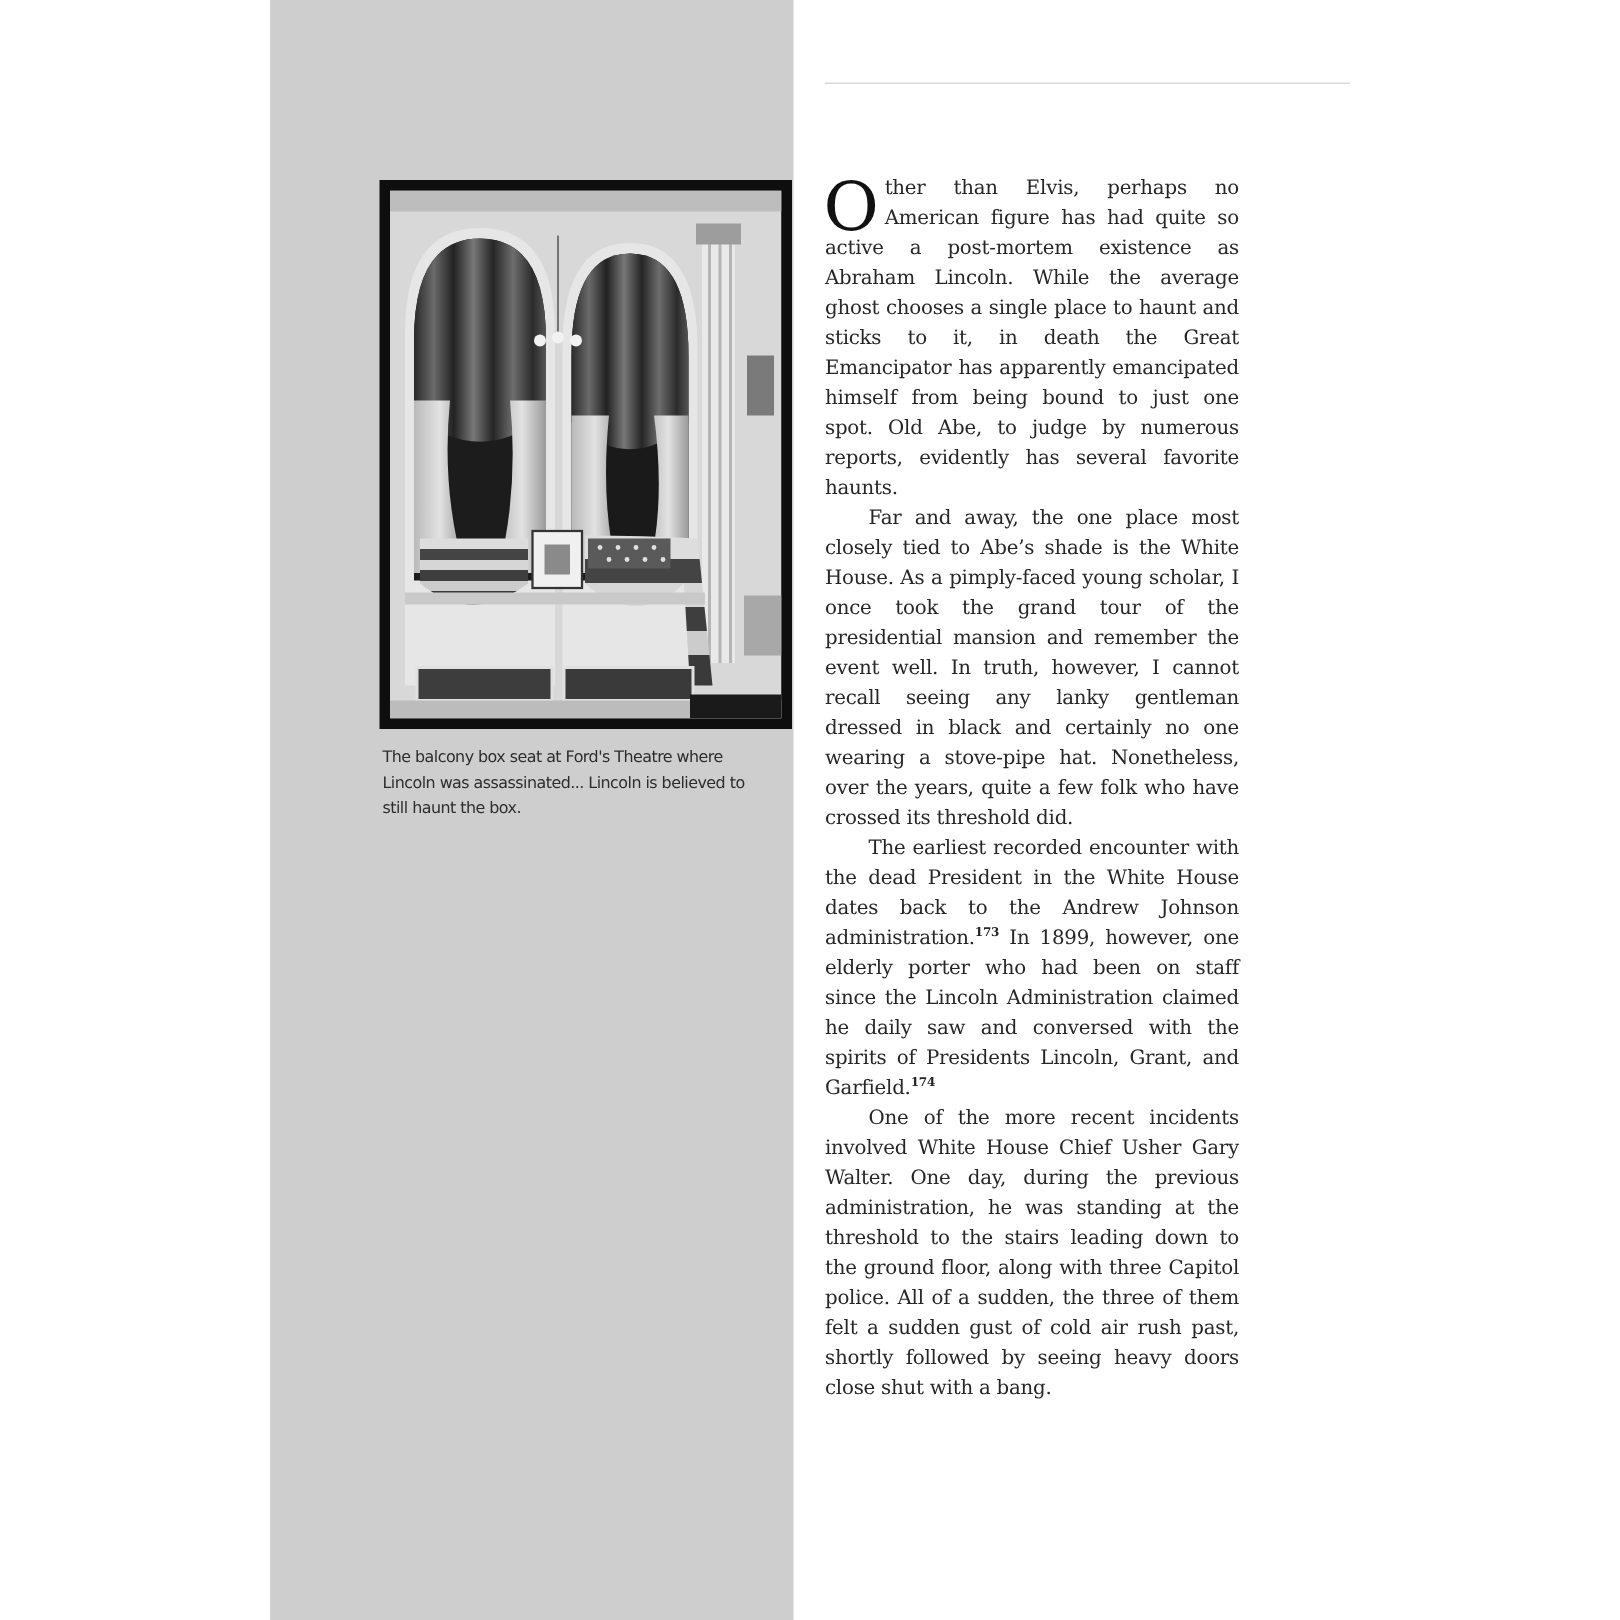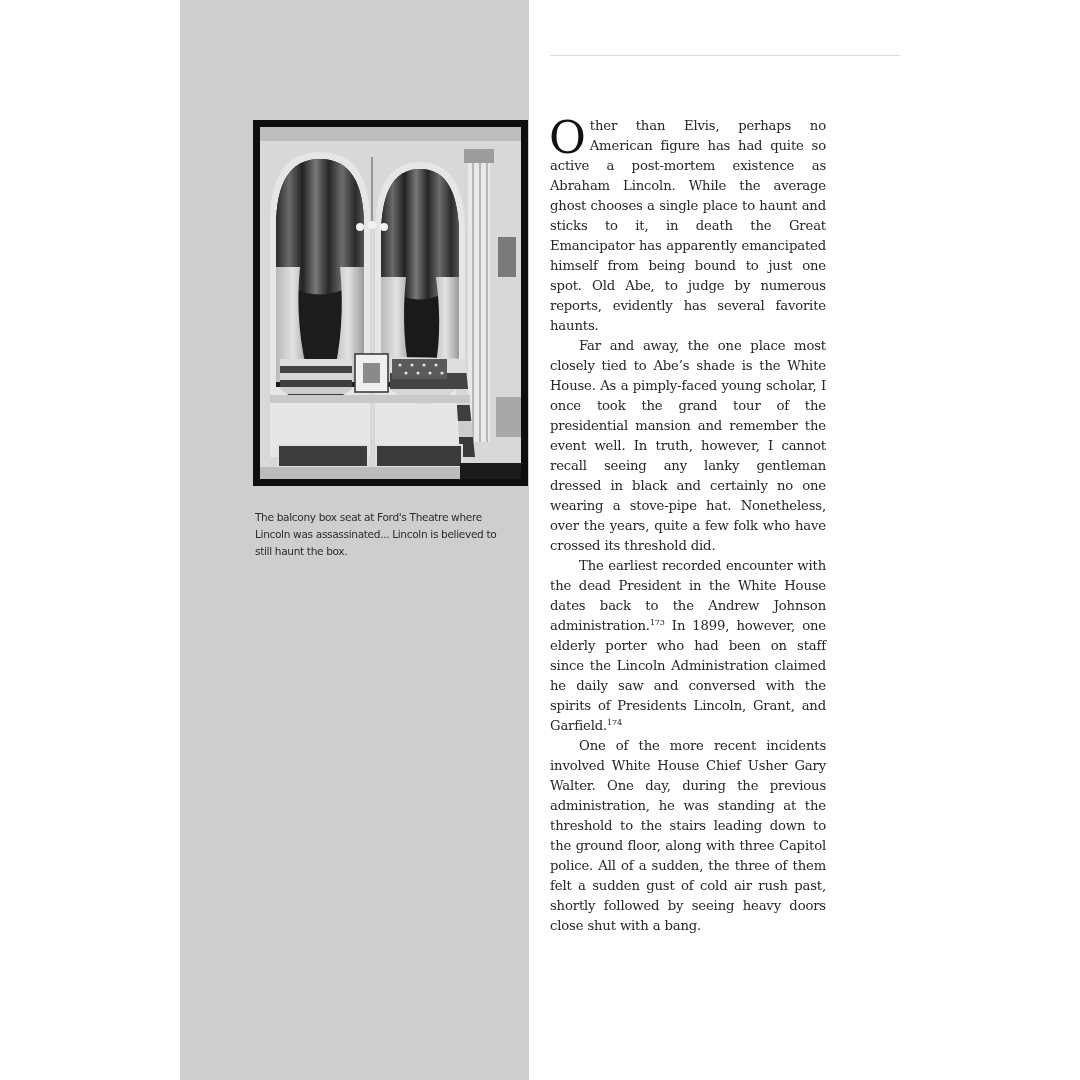--- a/index.html
+++ b/index.html
@@ -17,35 +17,35 @@
 
     .photo-frame {
       position: absolute; left: 253px; top: 120px; width: 275px; height: 366px;
       background: #0e0e0e; padding: 7px;
     }
     .photo-frame svg { display: block; width: 100%; height: 100%; }
 
     .caption {
       position: absolute; left: 255px; top: 497px; width: 260px;
       font-family: "DejaVu Sans", sans-serif; font-size: 10.6px; line-height: 17px;
-      color: #2c2c2c; letter-spacing: -0.35px; margin-top: 12px;
+      color: #2c2c2c; letter-spacing: -0.35px;
     }
 
     .body-text {
       position: absolute; left: 550px; top: 116px; width: 276px;
       font-family: "DejaVu Serif", serif; font-size: 13.2px; line-height: 20px;
       color: #262626; text-align: justify; letter-spacing: -0.15px;
     }
     .body-text p { text-indent: 29px; }
     .body-text p.first { text-indent: 0; }
     .drop-cap {
       float: left; font-family: "DejaVu Serif", serif; font-size: 45px; line-height: 36px;
       margin: 4px 4px 0 -1px; color: #111; font-weight: normal;
     }
-    .sup { font-size: 8px; vertical-align: 5px; line-height: 0; }
+    .sup { font-size: 8px; vertical-align: 5px; line-height: 0; font-weight: bold; }
   </style>
 </head>
 <body>
 
 <div class="gray-panel"></div>
 <div class="top-rule"></div>
 
 <div class="photo-frame" title="Black and white photograph of the draped presidential balcony box at Ford's Theatre, with two arched curtained openings, bunting flags and a framed portrait on the railing">
   <svg viewBox="0 0 261 352" preserveAspectRatio="none">
     <defs>

